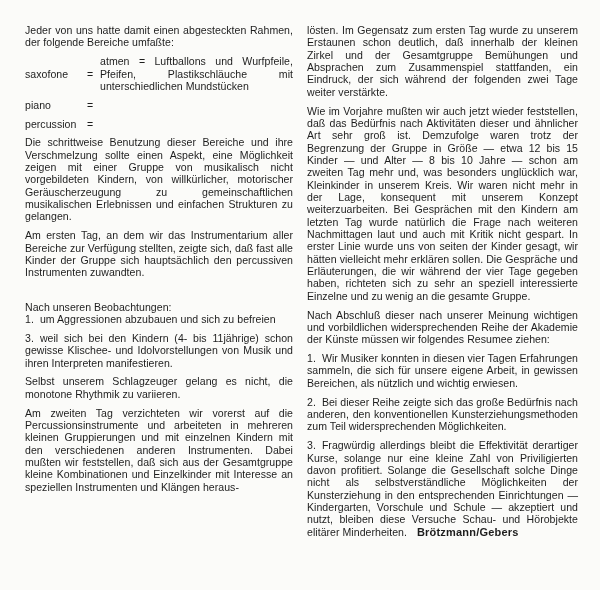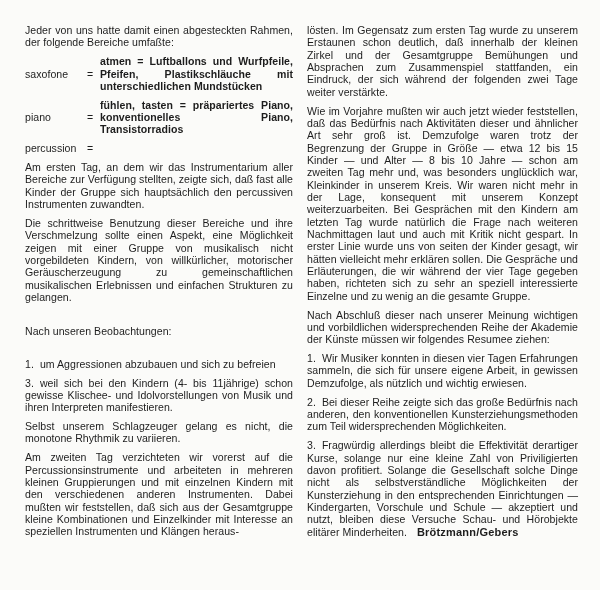--- a/index.html
+++ b/index.html
@@ -22,22 +22,22 @@
     line-height: 12.35px;
     text-align: justify;
     letter-spacing: 0.04px;
   }
   .col-left  { width: 268px; flex: none; }
   .col-right { width: 271px; flex: none; }
   p { margin: 0 0 6.5px 0; }
   .defrow { display: flex; margin: 0 0 6.5px 0; align-items: center; }
   .defrow .term { width: 62px; flex: none; }
   .defrow .eq   { width: 13px; flex: none; }
-  .defrow .def  { flex: 1; text-align: justify; font-weight: bold; }
-  .obs-heading { margin-top: 22px; margin-bottom: 20px; }
+  .defrow .def  { flex: 1; text-align: justify; }
+  .obs-heading { margin-top: 22px; margin-bottom: 0; }
   .item .num { margin-right: 6px; }
   .credit {
     font-size: 11px;
     font-weight: bold;
     margin-left: 10px;
     letter-spacing: 0.2px;
     white-space: nowrap;
   }
 </style>
 </head>
@@ -50,50 +50,49 @@
       <p>Jeder von uns hatte damit einen abgesteckten Rahmen, der folgende Bereiche umfaßte:</p>
 
       <div class="defrow">
         <span class="term">saxofone</span>
         <span class="eq">=</span>
         <span class="def">atmen = Luftballons und Wurfpfeile, Pfeifen, Plastikschläuche mit unterschiedlichen Mundstücken</span>
       </div>
       <div class="defrow">
         <span class="term">piano</span>
         <span class="eq">=</span>
-        <span class="def">fühlen, tasten = präpariertes Piano, konventionelles Piano, Transistorradios</span>
       </div>
       <div class="defrow">
         <span class="term">percussion</span>
         <span class="eq">=</span>
       </div>
 
+      <p>Die schrittweise Benutzung dieser Bereiche und ihre Verschmelzung sollte einen Aspekt, eine Möglichkeit zeigen mit einer Gruppe von musikalisch nicht vorgebildeten Kindern, von willkürlicher, motorischer Geräuscherzeugung zu gemeinschaftlichen musikalischen Erlebnissen und einfachen Strukturen zu gelangen.</p>
       <p>Am ersten Tag, an dem wir das Instrumentarium aller Bereiche zur Verfügung stellten, zeigte sich, daß fast alle Kinder der Gruppe sich hauptsächlich den percussiven Instrumenten zuwandten.</p>
-      <p>Die schrittweise Benutzung dieser Bereiche und ihre Verschmelzung sollte einen Aspekt, eine Möglichkeit zeigen mit einer Gruppe von musikalisch nicht vorgebildeten Kindern, von willkürlicher, motorischer Geräuscherzeugung zu gemeinschaftlichen musikalischen Erlebnissen und einfachen Strukturen zu gelangen.</p>
 
       <p class="obs-heading">Nach unseren Beobachtungen:</p>
 
       <p class="item">
         <span class="num">1.</span><span>um Aggressionen abzubauen und sich zu befreien</span>
       </p>
       <p class="item">
         <span class="num">3.</span><span>weil sich bei den Kindern (4- bis 11jährige) schon gewisse Klischee- und Idolvorstellungen von Musik und ihren Interpreten manifestieren.</span>
       </p>
 
       <p>Selbst unserem Schlagzeuger gelang es nicht, die monotone Rhythmik zu variieren.</p>
       <p>Am zweiten Tag verzichteten wir vorerst auf die Percussionsinstrumente und arbeiteten in mehreren kleinen Gruppierungen und mit einzelnen Kindern mit den verschiedenen anderen Instrumenten. Dabei mußten wir feststellen, daß sich aus der Gesamtgruppe kleine Kombinationen und Einzelkinder mit Interesse an speziellen Instrumenten und Klängen heraus-</p>
     </div>
 
     <div class="col col-right">
       <p>lösten. Im Gegensatz zum ersten Tag wurde zu unserem Erstaunen schon deutlich, daß innerhalb der kleinen Zirkel und der Gesamtgruppe Bemühungen und Absprachen zum Zusammenspiel stattfanden, ein Eindruck, der sich während der folgenden zwei Tage weiter verstärkte.</p>
       <p>Wie im Vorjahre mußten wir auch jetzt wieder feststellen, daß das Bedürfnis nach Aktivitäten dieser und ähnlicher Art sehr groß ist. Demzufolge waren trotz der Begrenzung der Gruppe in Größe — etwa 12 bis 15 Kinder — und Alter — 8 bis 10 Jahre — schon am zweiten Tag mehr und, was besonders unglücklich war, Kleinkinder in unserem Kreis. Wir waren nicht mehr in der Lage, konsequent mit unserem Konzept weiterzuarbeiten. Bei Gesprächen mit den Kindern am letzten Tag wurde natürlich die Frage nach weiteren Nachmittagen laut und auch mit Kritik nicht gespart. In erster Linie wurde uns von seiten der Kinder gesagt, wir hätten vielleicht mehr erklären sollen. Die Gespräche und Erläuterungen, die wir während der vier Tage gegeben haben, richteten sich zu sehr an speziell interessierte Einzelne und zu wenig an die gesamte Gruppe.</p>
       <p>Nach Abschluß dieser nach unserer Meinung wichtigen und vorbildlichen widersprechenden Reihe der Akademie der Künste müssen wir folgendes Resumee ziehen:</p>
 
       <p class="item">
-        <span class="num">1.</span><span>Wir Musiker konnten in diesen vier Tagen Erfahrungen sammeln, die sich für unsere eigene Arbeit, in gewissen Demzufolge, als nützlich und wichtig erwiesen.</span>
+        <span class="num">1.</span><span>Wir Musiker konnten in diesen vier Tagen Erfahrungen sammeln, die sich für unsere eigene Arbeit, in gewissen Bereichen, als nützlich und wichtig erwiesen.</span>
       </p>
       <p class="item">
         <span class="num">2.</span><span>Bei dieser Reihe zeigte sich das große Bedürfnis nach anderen, den konventionellen Kunsterziehungsmethoden zum Teil widersprechenden Möglichkeiten.</span>
       </p>
       <p class="item">
         <span class="num">3.</span><span>Fragwürdig allerdings bleibt die Effektivität derartiger Kurse, solange nur eine kleine Zahl von Priviligierten davon profitiert. Solange die Gesellschaft solche Dinge nicht als selbstverständliche Möglichkeiten der Kunsterziehung in den entsprechenden Einrichtungen — Kindergarten, Vorschule und Schule — akzeptiert und nutzt, bleiben diese Versuche Schau- und Hörobjekte elitärer Minderheiten.</span><span class="credit">Brötzmann/Gebers</span>
       </p>
     </div>
 
   </div>

